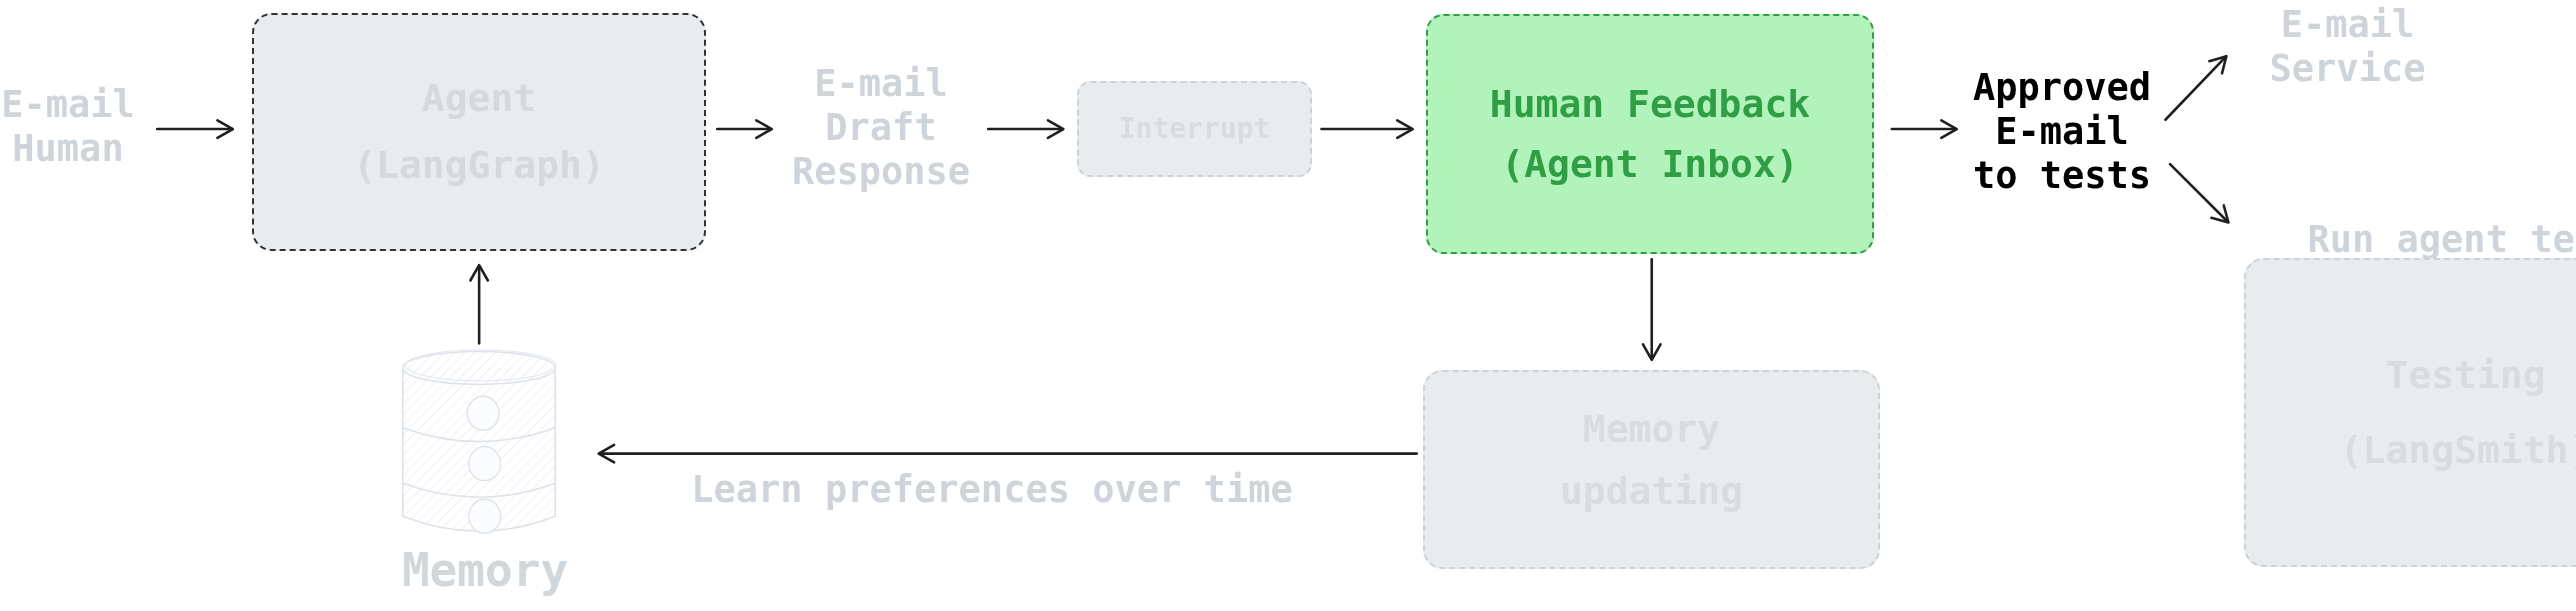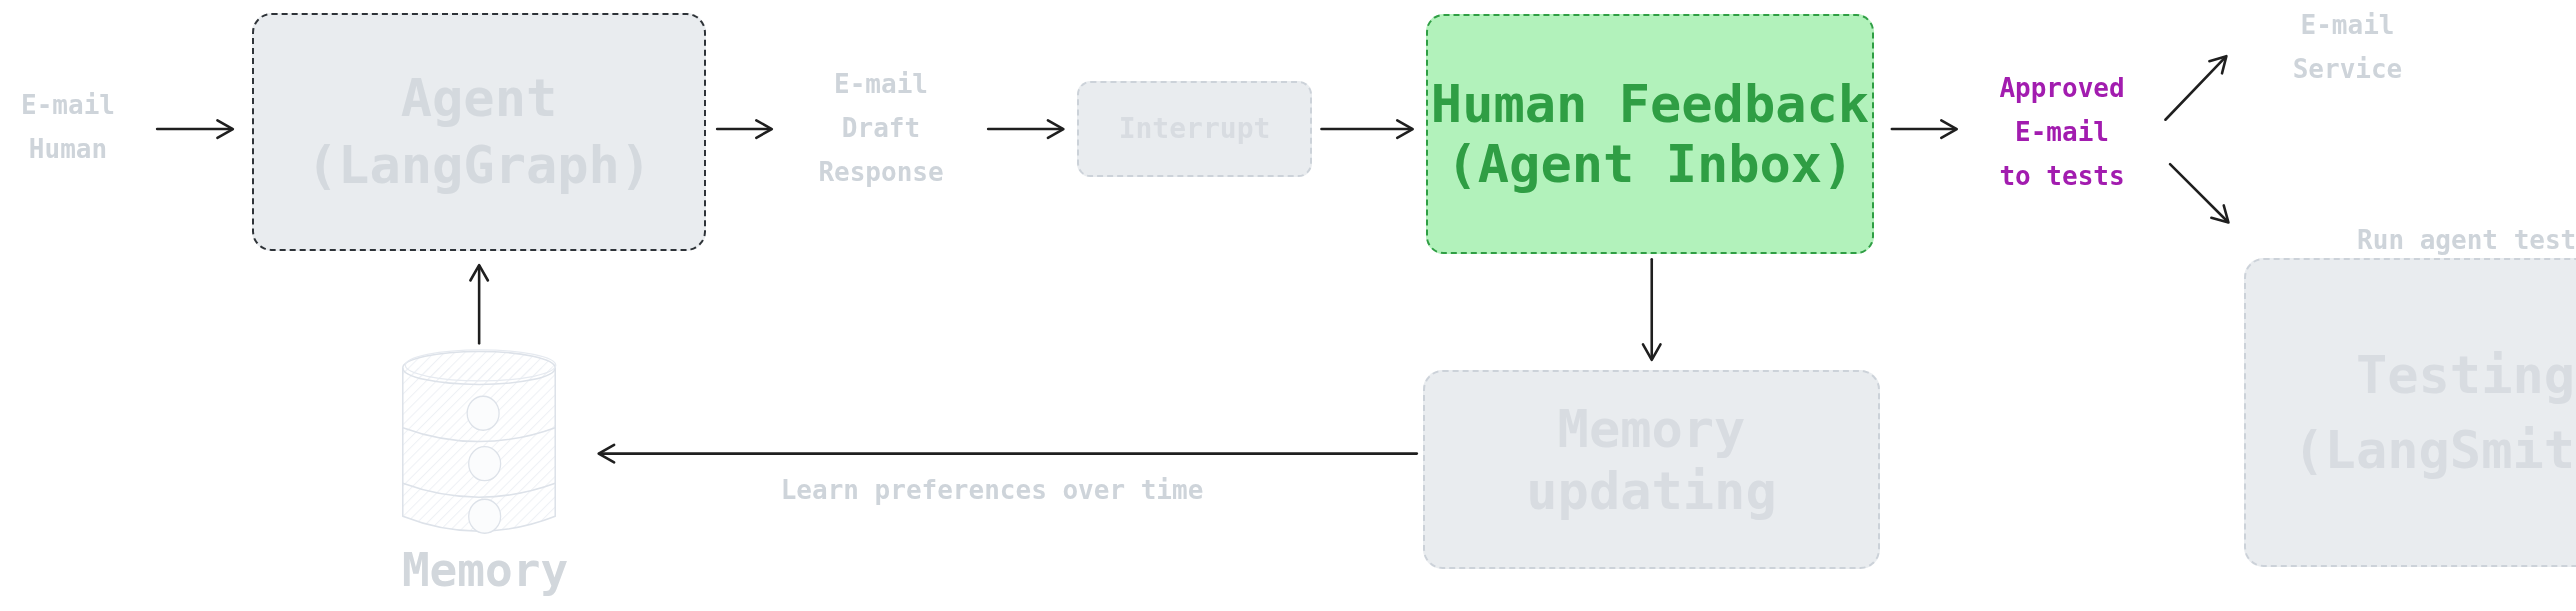--- a/index.html
+++ b/index.html
@@ -10,22 +10,22 @@
     overflow:hidden;
     font-family:"DejaVu Sans Mono","Liberation Mono",monospace;
     font-weight:bold;
   }
   .label{
     position:absolute;
     text-align:center;
     color:#ced4da;
     white-space:nowrap;
   }
-  .label.small{font-size:26px;line-height:44px;}
-  .label.green{color:#a21caf;}
+  .label.small{font-size:37px;line-height:44px;}
+  .label.green{color:#000000;}
   .node-box{
     position:absolute;
     box-sizing:border-box;
     border-radius:19.6px;
     display:flex;
     flex-direction:column;
     align-items:center;
     justify-content:center;
     text-align:center;
     white-space:nowrap;
@@ -38,21 +38,21 @@
   .agent-box{
     background:#e9ecef;
     border:2.6px dashed #2e3338;
     color:#d4d9de;
   }
   .green-box{
     background:#b2f2bb;
     border:2.6px dashed #2f9e44;
     color:#2f9e44;
   }
-  .big-line{font-size:52px;line-height:64px;}
+  .big-line{font-size:38px;line-height:64px;}
   .agent-box .big-line{line-height:67px;}
   .green-box .big-line{line-height:60px;}
   .testing-box .big-line{line-height:75px;}
   .memory-box{padding-bottom:18.5px;}
   .interrupt-line{font-size:28px;line-height:36px;}
   #arrow-layer{position:absolute;left:0;top:0;pointer-events:none;}
   #memory-cylinder{position:absolute;left:399px;top:336px;}
 </style>
 </head>
 <body>

